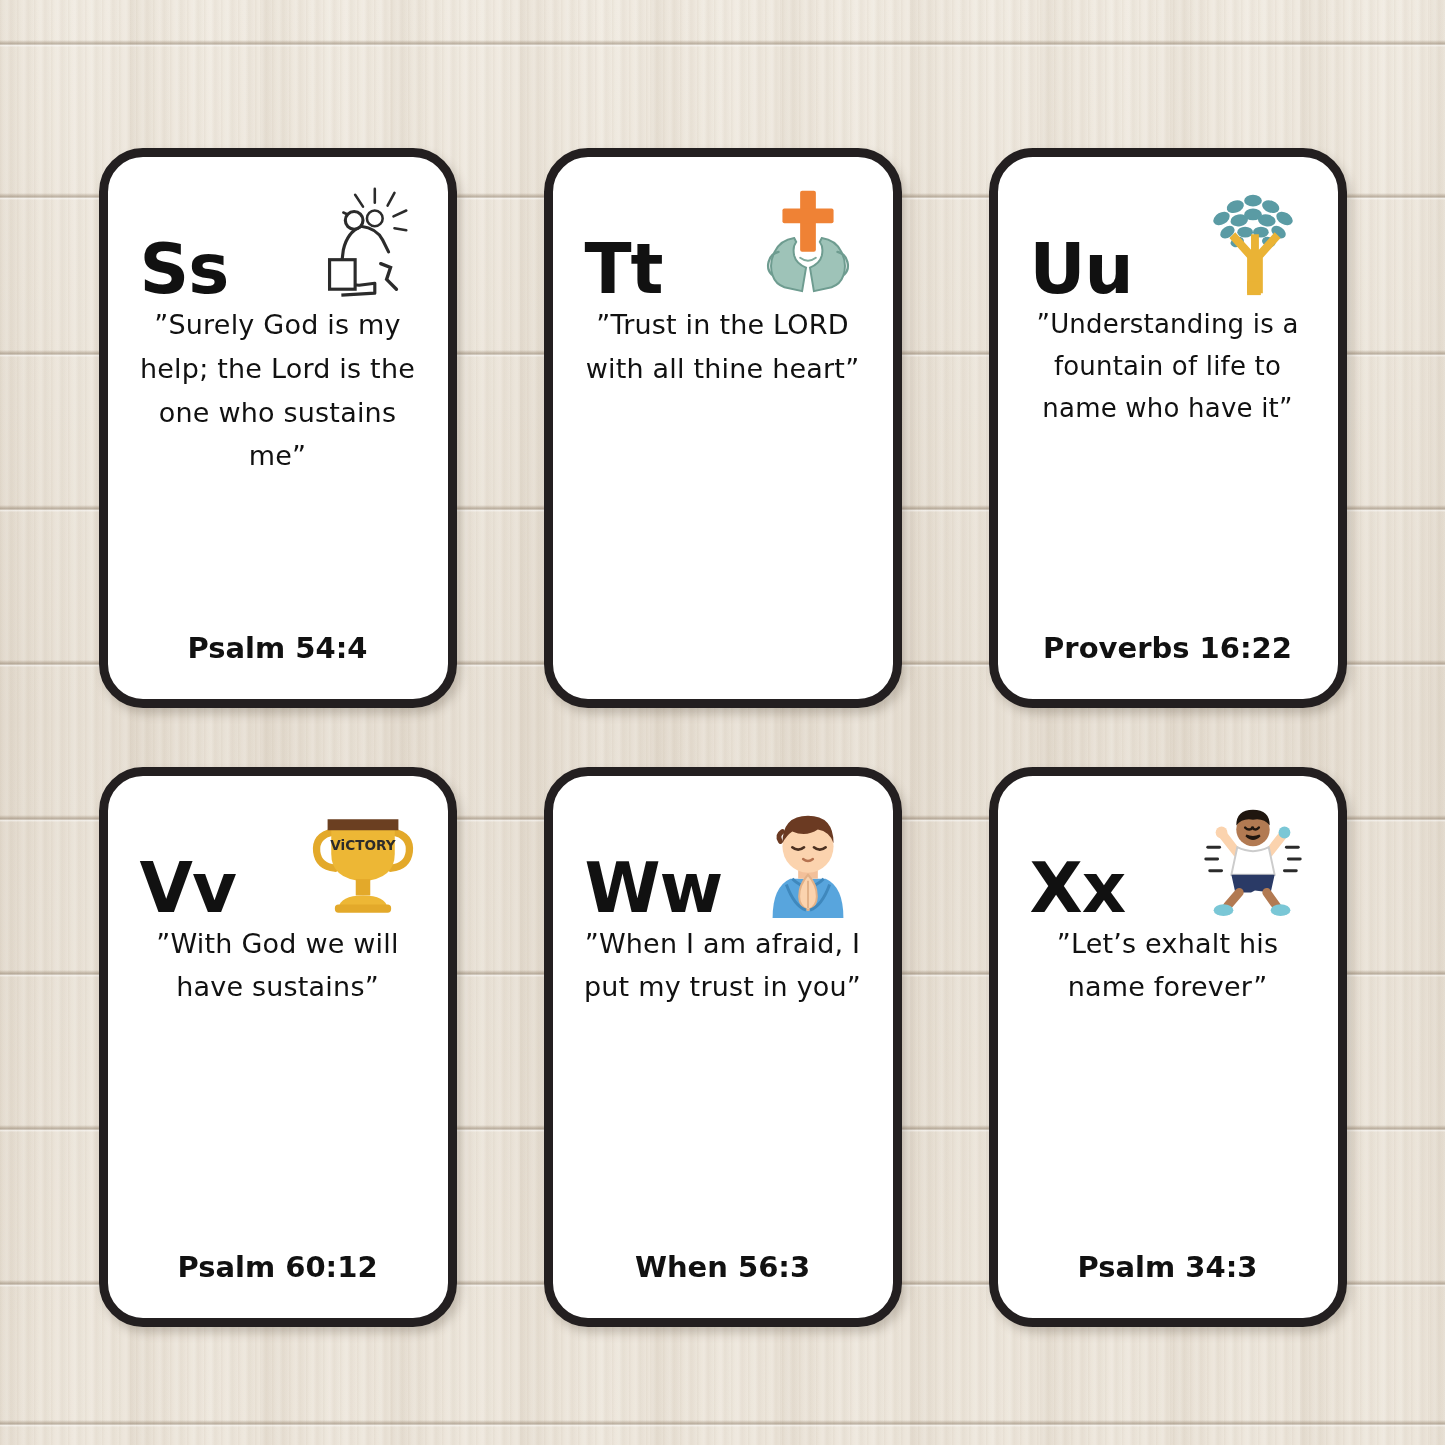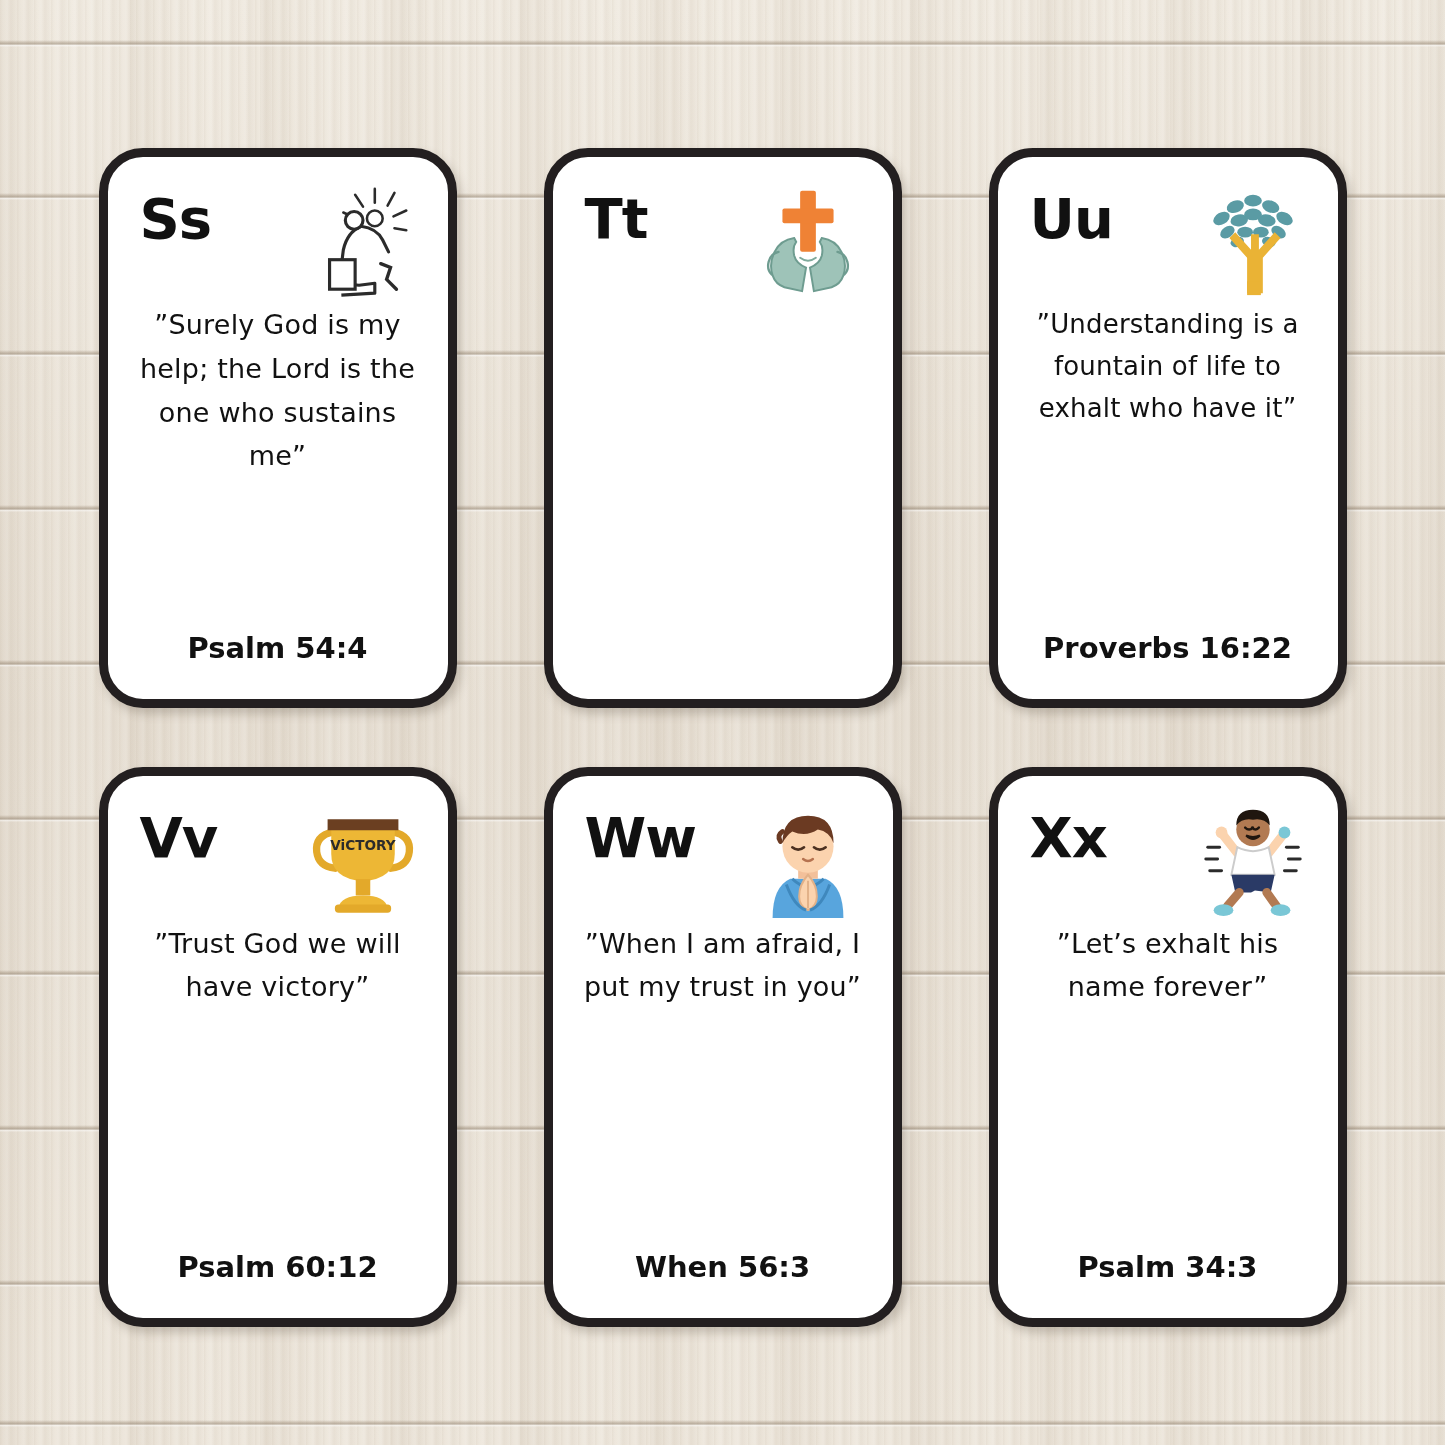--- a/index.html
+++ b/index.html
@@ -82,26 +82,27 @@
     display: flex;
     flex-direction: row;
     align-items: flex-start;
     justify-content: space-between;
     height: 120px;
   }
 
   .letter {
     font-family: "DejaVu Sans", sans-serif;
     font-weight: bold;
-    font-size: 56px;
+    font-size: 69px;
     line-height: 1;
     color: #111111;
     letter-spacing: -1px;
     padding-left: 10px;
     padding-top: 8px;
+    margin-top: 44px;
   }
 
   .art {
     width: 118px;
     height: 118px;
     flex: 0 0 auto;
     display: flex;
     align-items: center;
     justify-content: center;
     margin-right: 4px;
@@ -197,20 +198,21 @@
           <path d="M46 56 q-14 2 -20 14 q-6 12 -2 24 q3 9 12 12 l18 4 l4 -24 q-10 -4 -12 -12 q-2 -9 2 -14 z" fill="#9ec3b8" stroke="#6e9c90" stroke-width="2"></path>
           <path d="M30 70 q-8 2 -10 10 q-2 8 3 13" fill="none" stroke="#6e9c90" stroke-width="2.4" stroke-linecap="round"></path>
 
           <path d="M74 56 q14 2 20 14 q6 12 2 24 q-3 9 -12 12 l-18 4 l-4 -24 q10 -4 12 -12 q2 -9 -2 -14 z" fill="#9ec3b8" stroke="#6e9c90" stroke-width="2"></path>
           <path d="M90 70 q8 2 10 10 q2 8 -3 13" fill="none" stroke="#6e9c90" stroke-width="2.4" stroke-linecap="round"></path>
 
           <path d="M52 76 q8 6 16 0" fill="none" stroke="#7faa9c" stroke-width="2" stroke-linecap="round"></path>
         </svg>
       </div>
     </div>
+    <div class="verse">”Trust in the LORD with all thine heart”</div>
     <div class="spacer"></div>
   </div>
 
   <div class="card" data-card="U">
     <div class="card-top">
       <div class="letter">Uu</div>
       <div class="art">
         <svg width="118" height="118" viewBox="0 0 120 120">
 
           <g fill="#5a9ba4">
@@ -228,21 +230,21 @@
             <ellipse cx="68" cy="50" rx="8" ry="5.5"></ellipse>
             <ellipse cx="44" cy="60" rx="7" ry="5" transform="rotate(-20 44 60)"></ellipse>
             <ellipse cx="76" cy="60" rx="7" ry="5" transform="rotate(20 76 60)"></ellipse>
           </g>
 
           <path d="M54 112 l0 -36 l-18 -20 l6 -6 l16 18 l0 -16 l8 0 l0 16 l16 -18 l6 6 l-18 20 l0 36 z" fill="#eab335"></path>
           <rect x="54" y="100" width="14" height="14" fill="#eab335"></rect>
         </svg>
       </div>
     </div>
-    <div class="verse">”Understanding is a fountain of life to exhalt who have it”</div>
+    <div class="verse">”Understanding is a fountain of life to name who have it”</div>
     <div class="spacer"></div>
     <div class="reference">Proverbs 16:22</div>
   </div>
 
   <div class="card" data-card="V">
     <div class="card-top">
       <div class="letter">Vv</div>
       <div class="art">
         <svg width="124" height="118" viewBox="0 0 130 120">
 
@@ -254,21 +256,21 @@
           <path d="M26 14 h78 v12 h-78 z" fill="#6b3f21"></path>
 
           <text x="65" y="48" text-anchor="middle" font-family="DejaVu Sans, sans-serif" font-size="15" font-weight="bold" fill="#2b2b2b">ViCTORY</text>
 
           <rect x="57" y="80" width="16" height="18" fill="#e3a92a"></rect>
           <path d="M38 112 q2 -14 27 -14 q25 0 27 14 z" fill="#edb735"></path>
           <rect x="34" y="108" width="62" height="9" rx="4" fill="#e3a92a"></rect>
         </svg>
       </div>
     </div>
-    <div class="verse">”Trust God we will have victory”</div>
+    <div class="verse">”With God we will have sustains”</div>
     <div class="spacer"></div>
     <div class="reference">Psalm 60:12</div>
   </div>
 
   <div class="card" data-card="W">
     <div class="card-top">
       <div class="letter">Ww</div>
       <div class="art">
         <svg width="118" height="118" viewBox="0 0 120 120">
 

